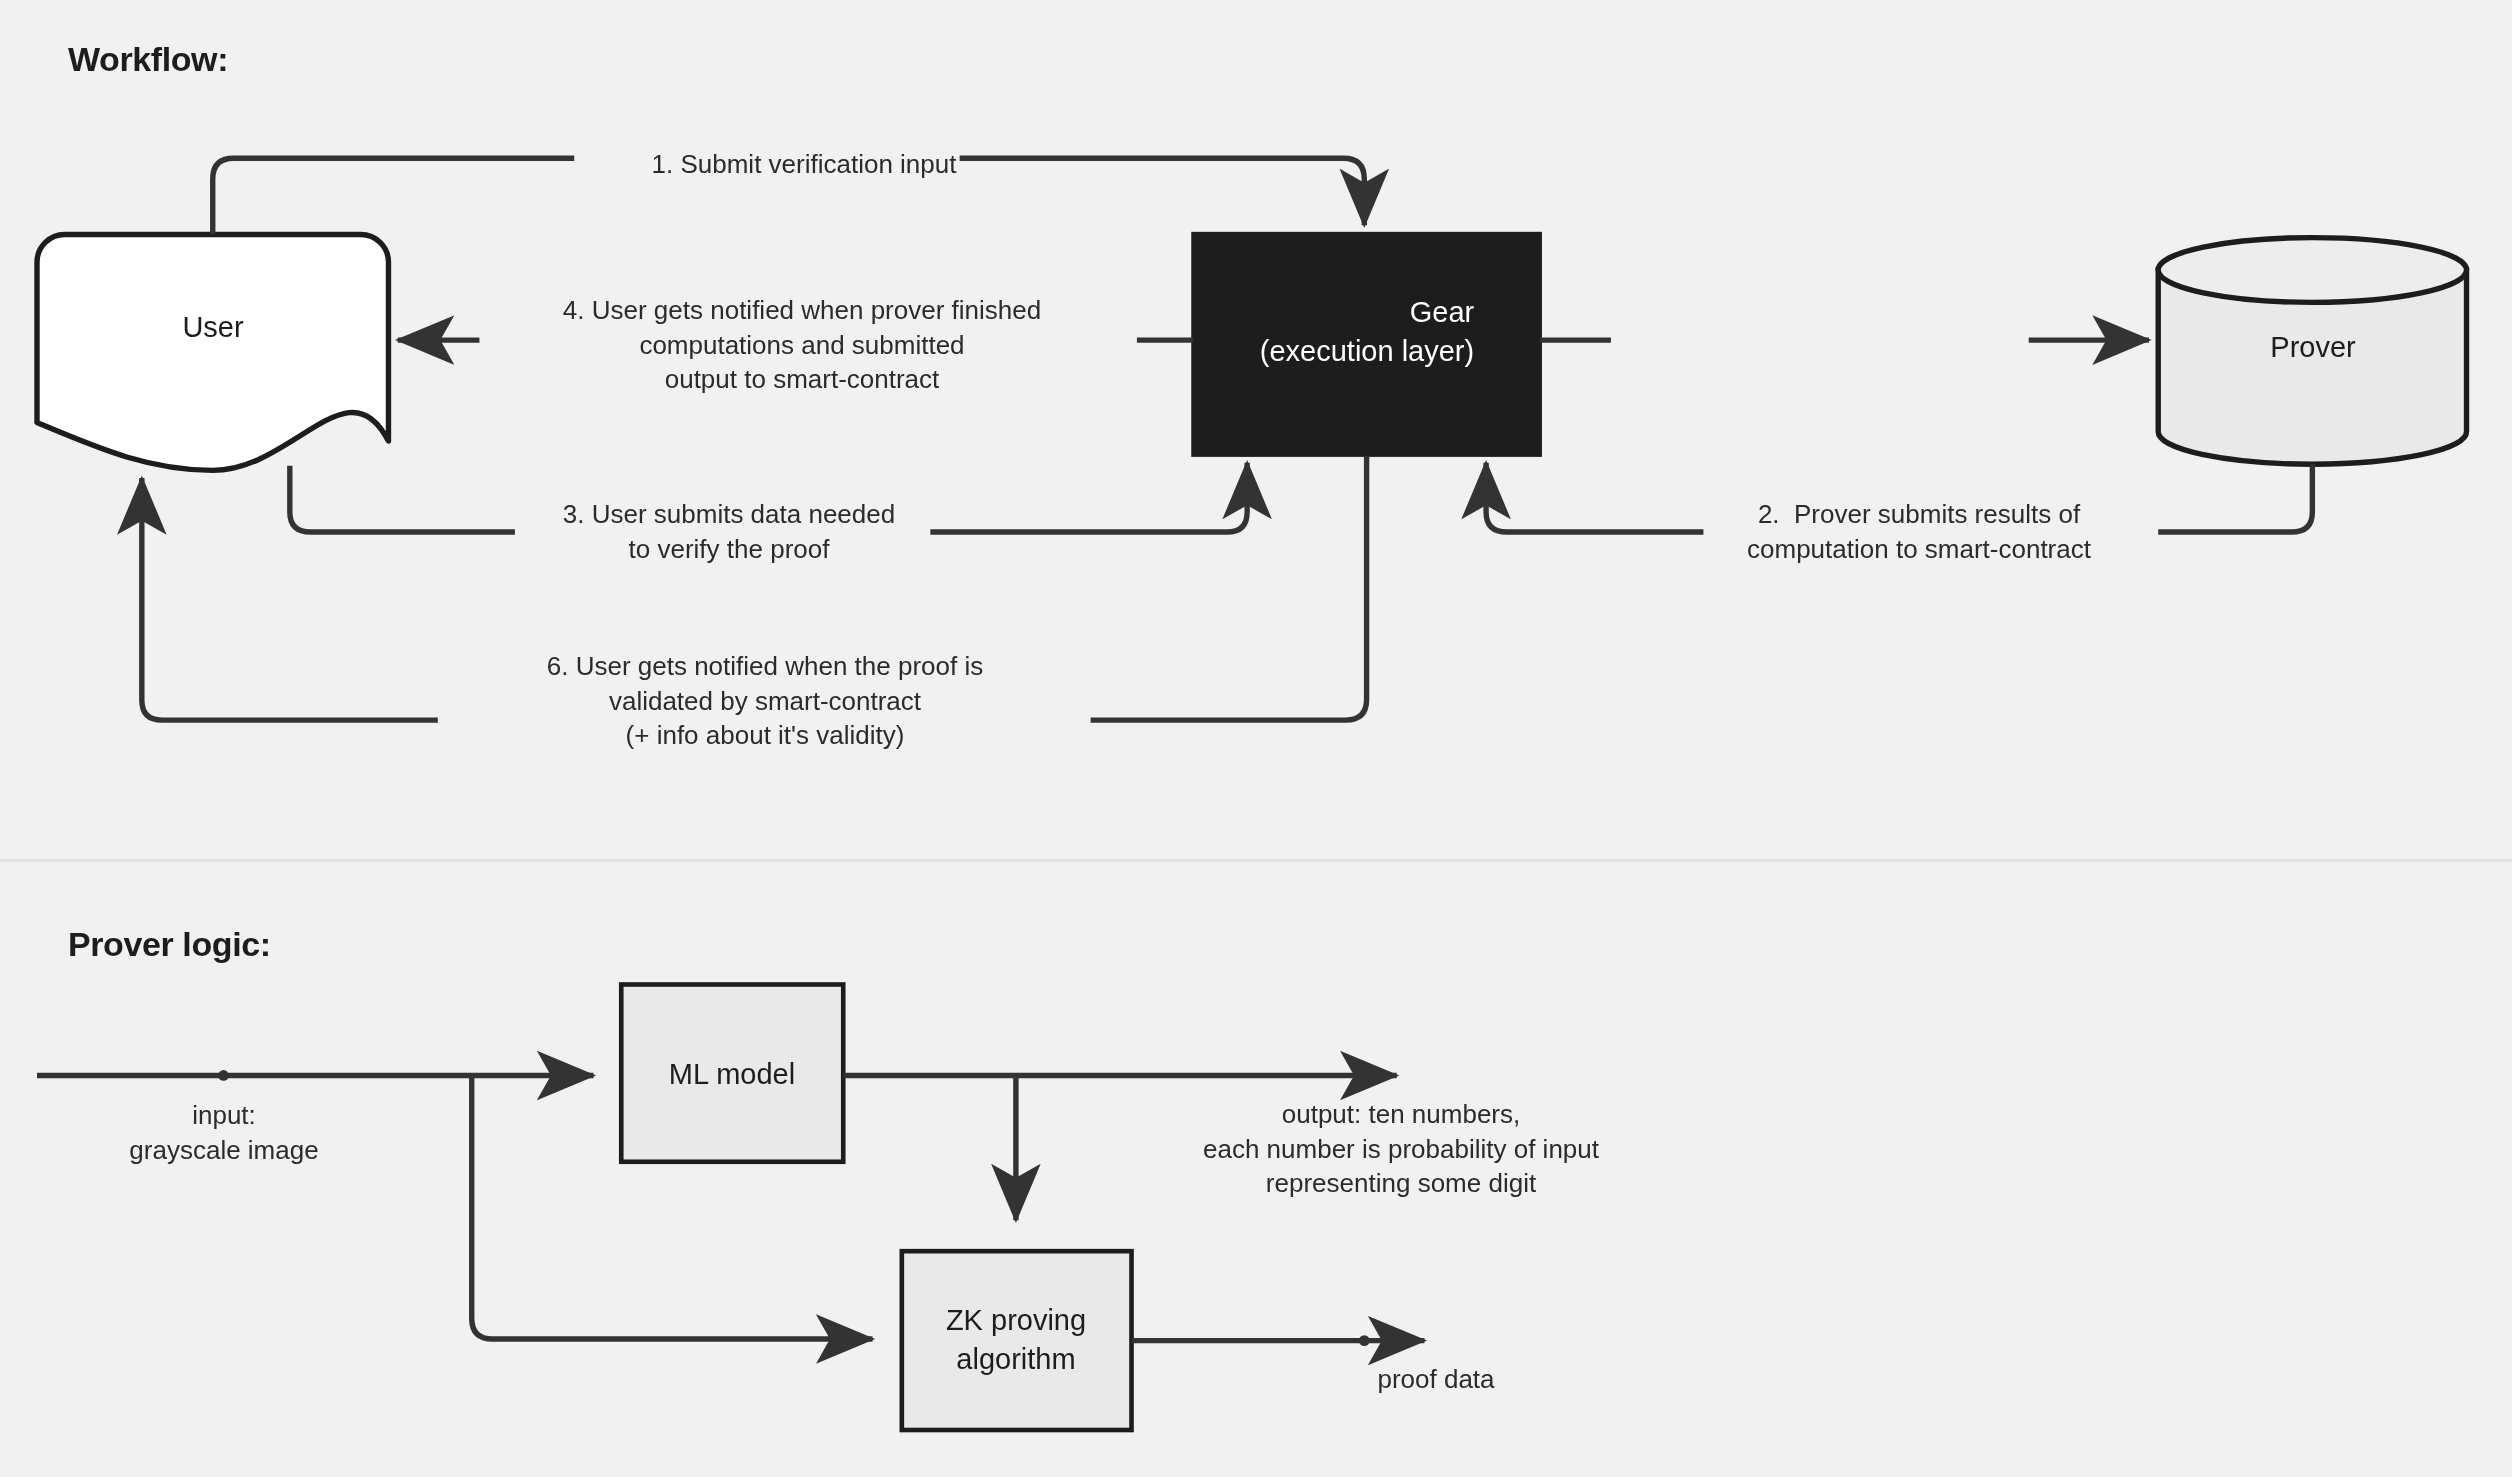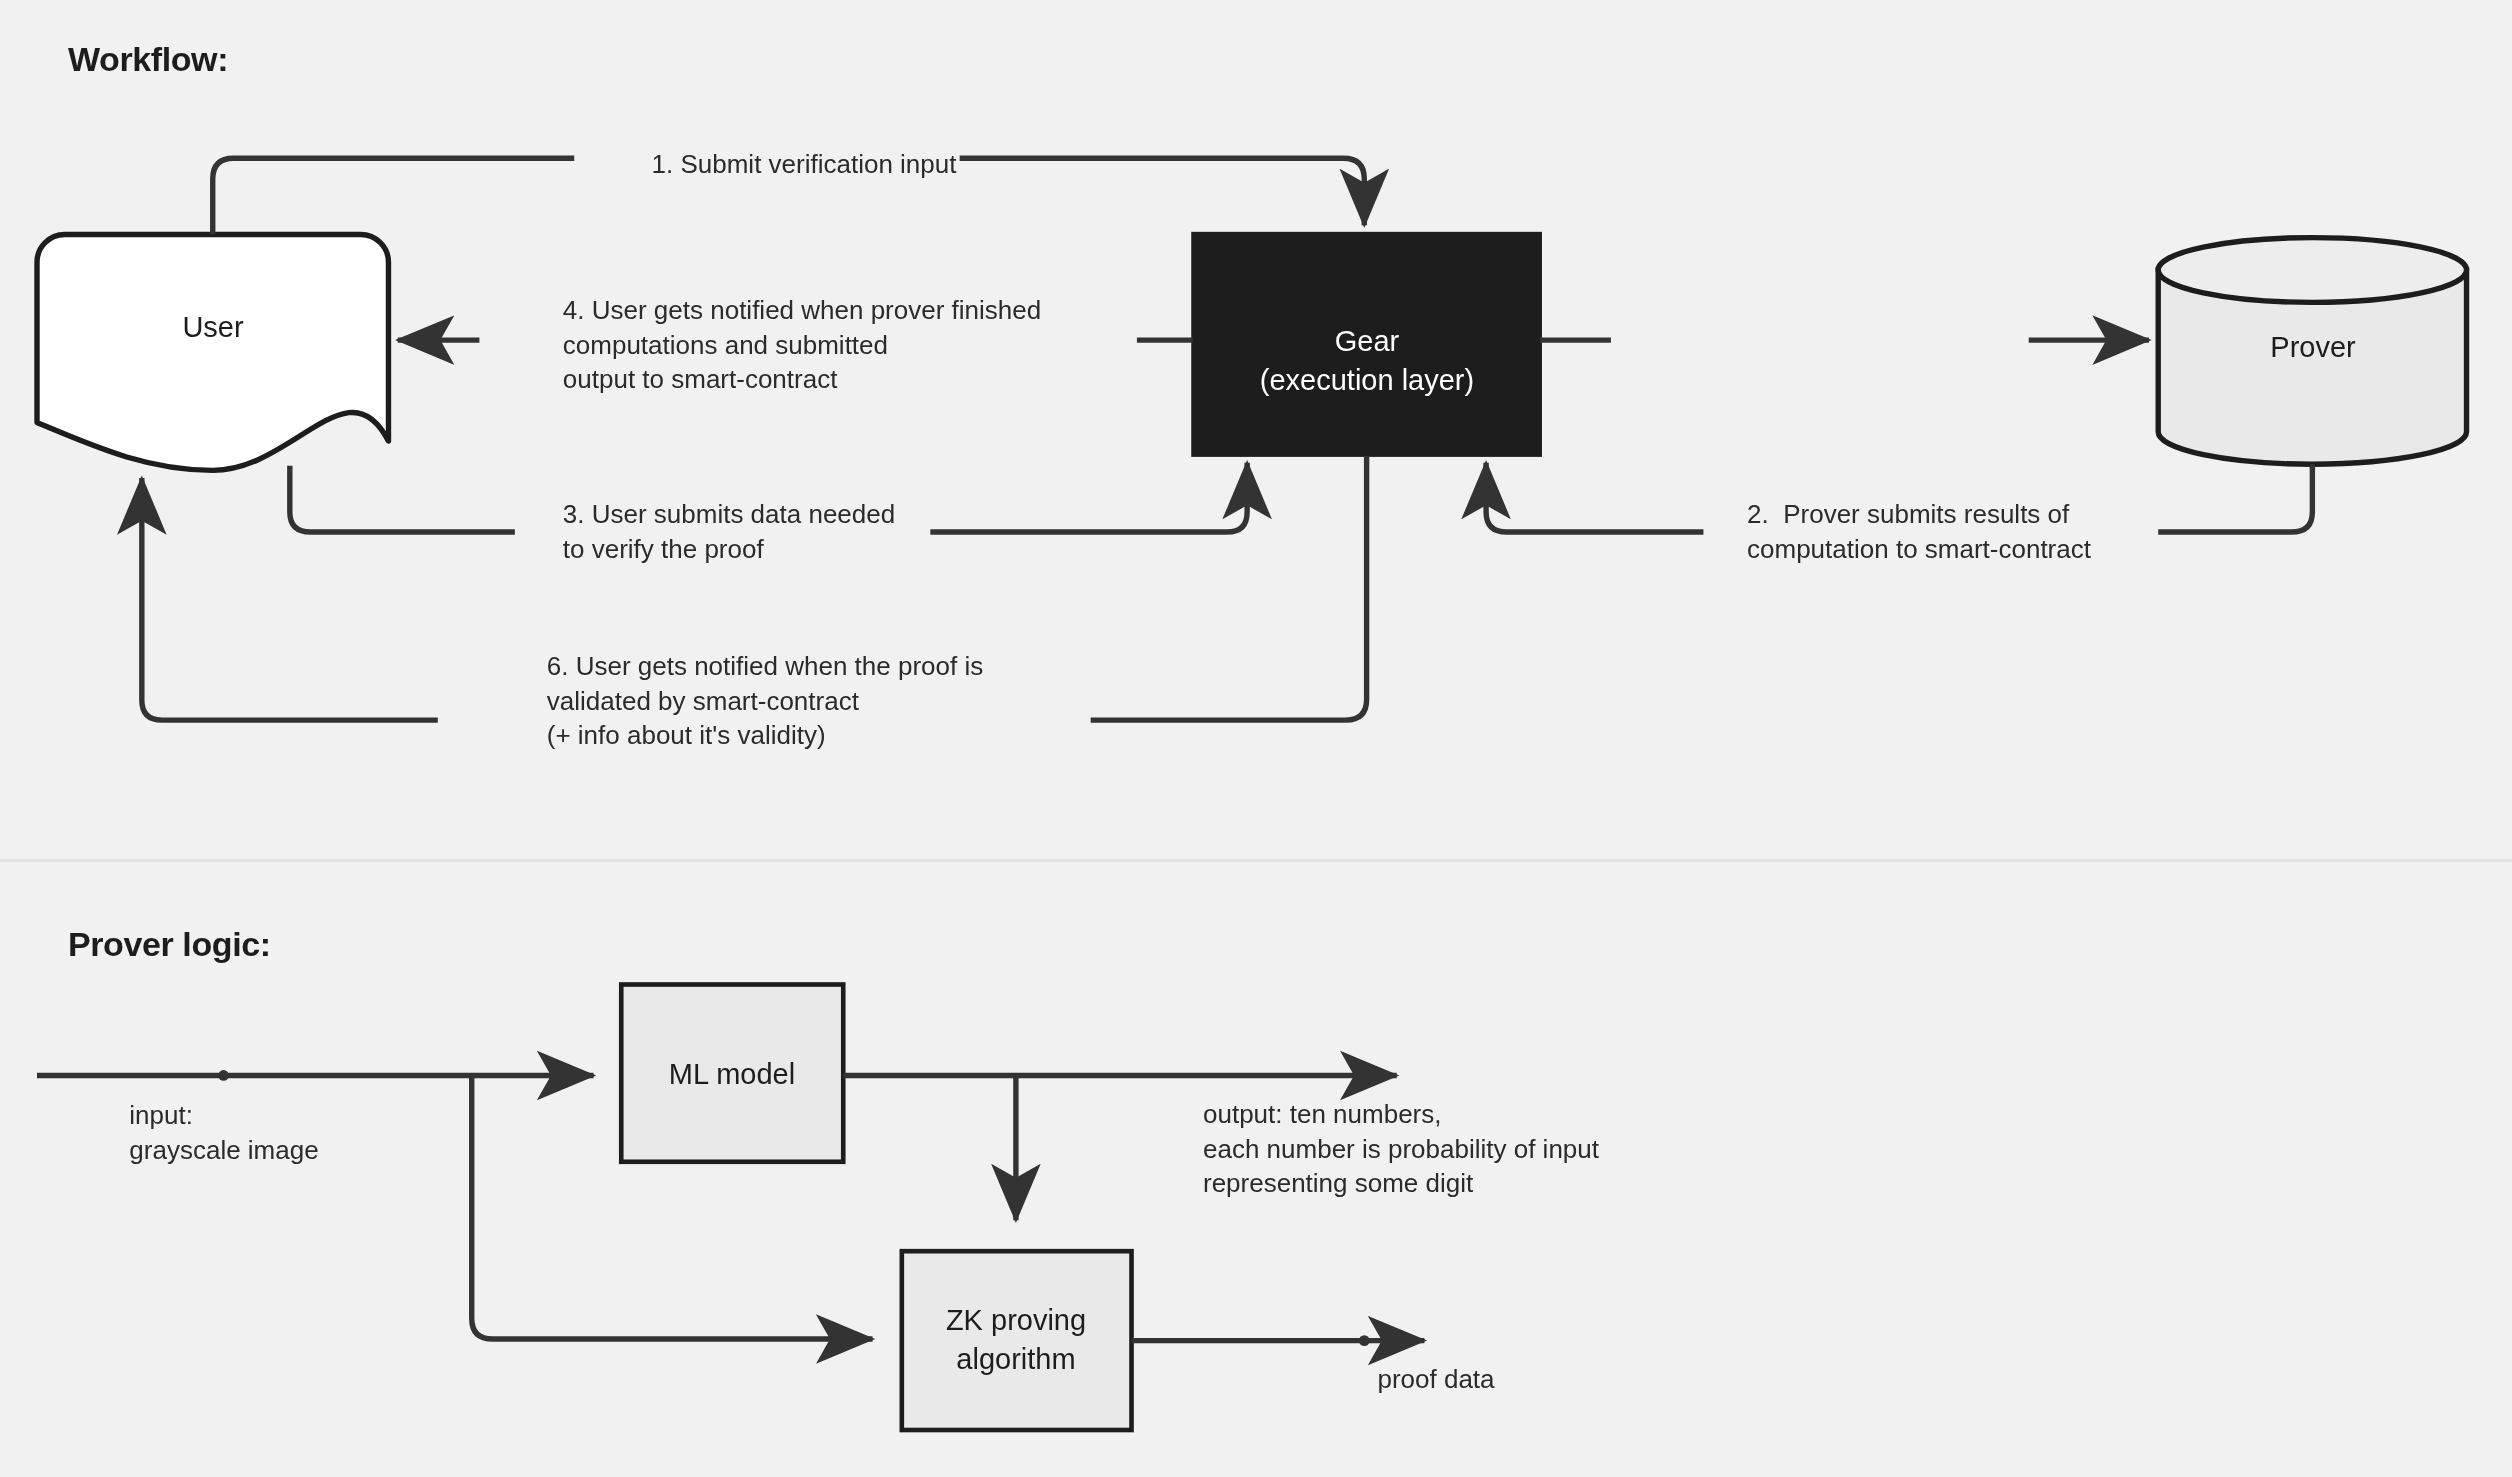--- a/index.html
+++ b/index.html
@@ -19,20 +19,21 @@
     font-size:34px;
     color:#1d1d1d;
     letter-spacing:-0.4px;
     white-space:nowrap;
   }
   #workflow-title{left:68px;top:40px;}
   #proverlogic-title{left:68px;top:925px;}
 
   .edge-label{
     position:absolute;
+    text-align:center;
     color:#2b2b2b;
     font-size:26px;
     line-height:1.33;
     white-space:pre;
     transform:translate(-50%,-50%);
   }
   .node-label{
     position:absolute;
     text-align:center;
     font-size:29px;
@@ -105,21 +106,21 @@
     <path d="M 1468,1739 L 1848,1739" fill="none" stroke="#333333" stroke-width="7" marker-end="url(#ah)"></path>
     <circle cx="1770" cy="1739" r="7" fill="#333333"></circle>
   </svg>
 
   <div class="section-title" id="workflow-title">Workflow:</div>
 
   <div class="section-title" id="proverlogic-title">Prover logic:</div>
 
   <div class="node-label" style="left:213px;top:328px;">User</div>
 
-  <div class="node-label light" style="left:1367px;top:361px;">Gear
+  <div class="node-label light" style="left:1367px;top:332px;text-align:right;">Gear
 (execution layer)</div>
 
   <div class="node-label" style="left:2313px;top:348px;">Prover</div>
 
   <div class="edge-label" style="left:804px;top:164px;">1. Submit verification input</div>
 
 
   <div class="edge-label" style="left:1919px;top:532px;">2.  Prover submits results of
 computation to smart-contract</div>
 

